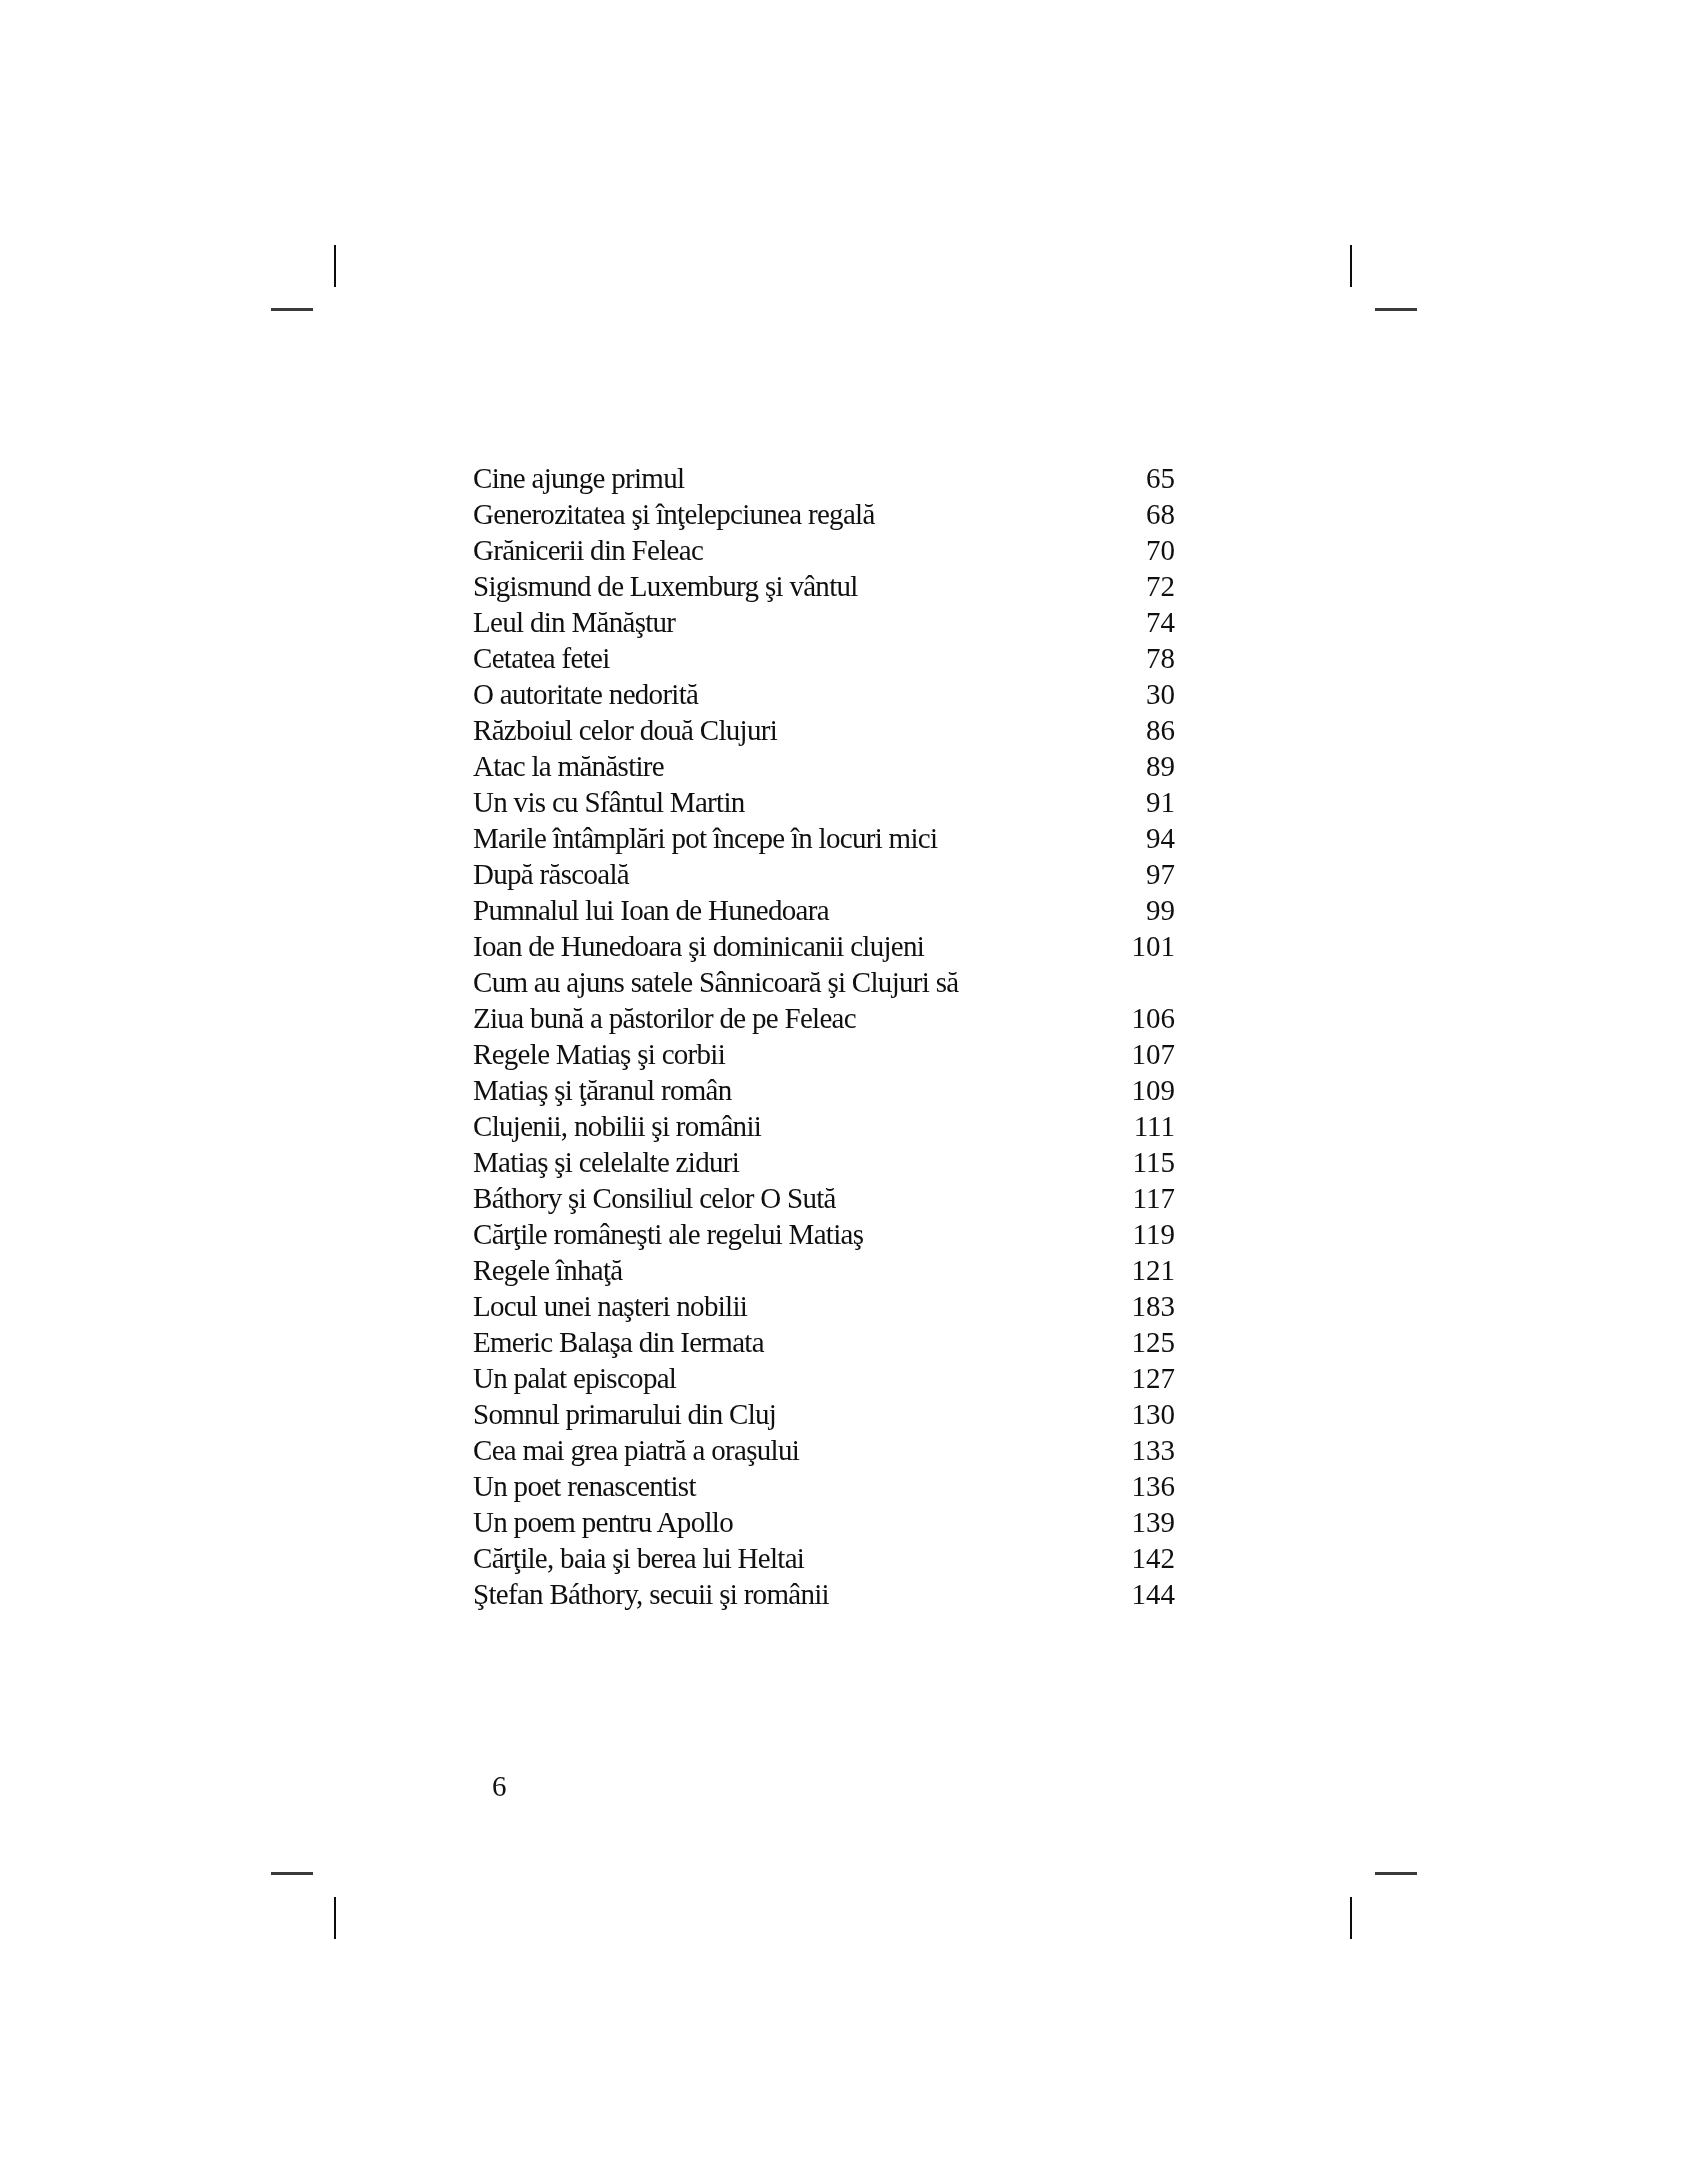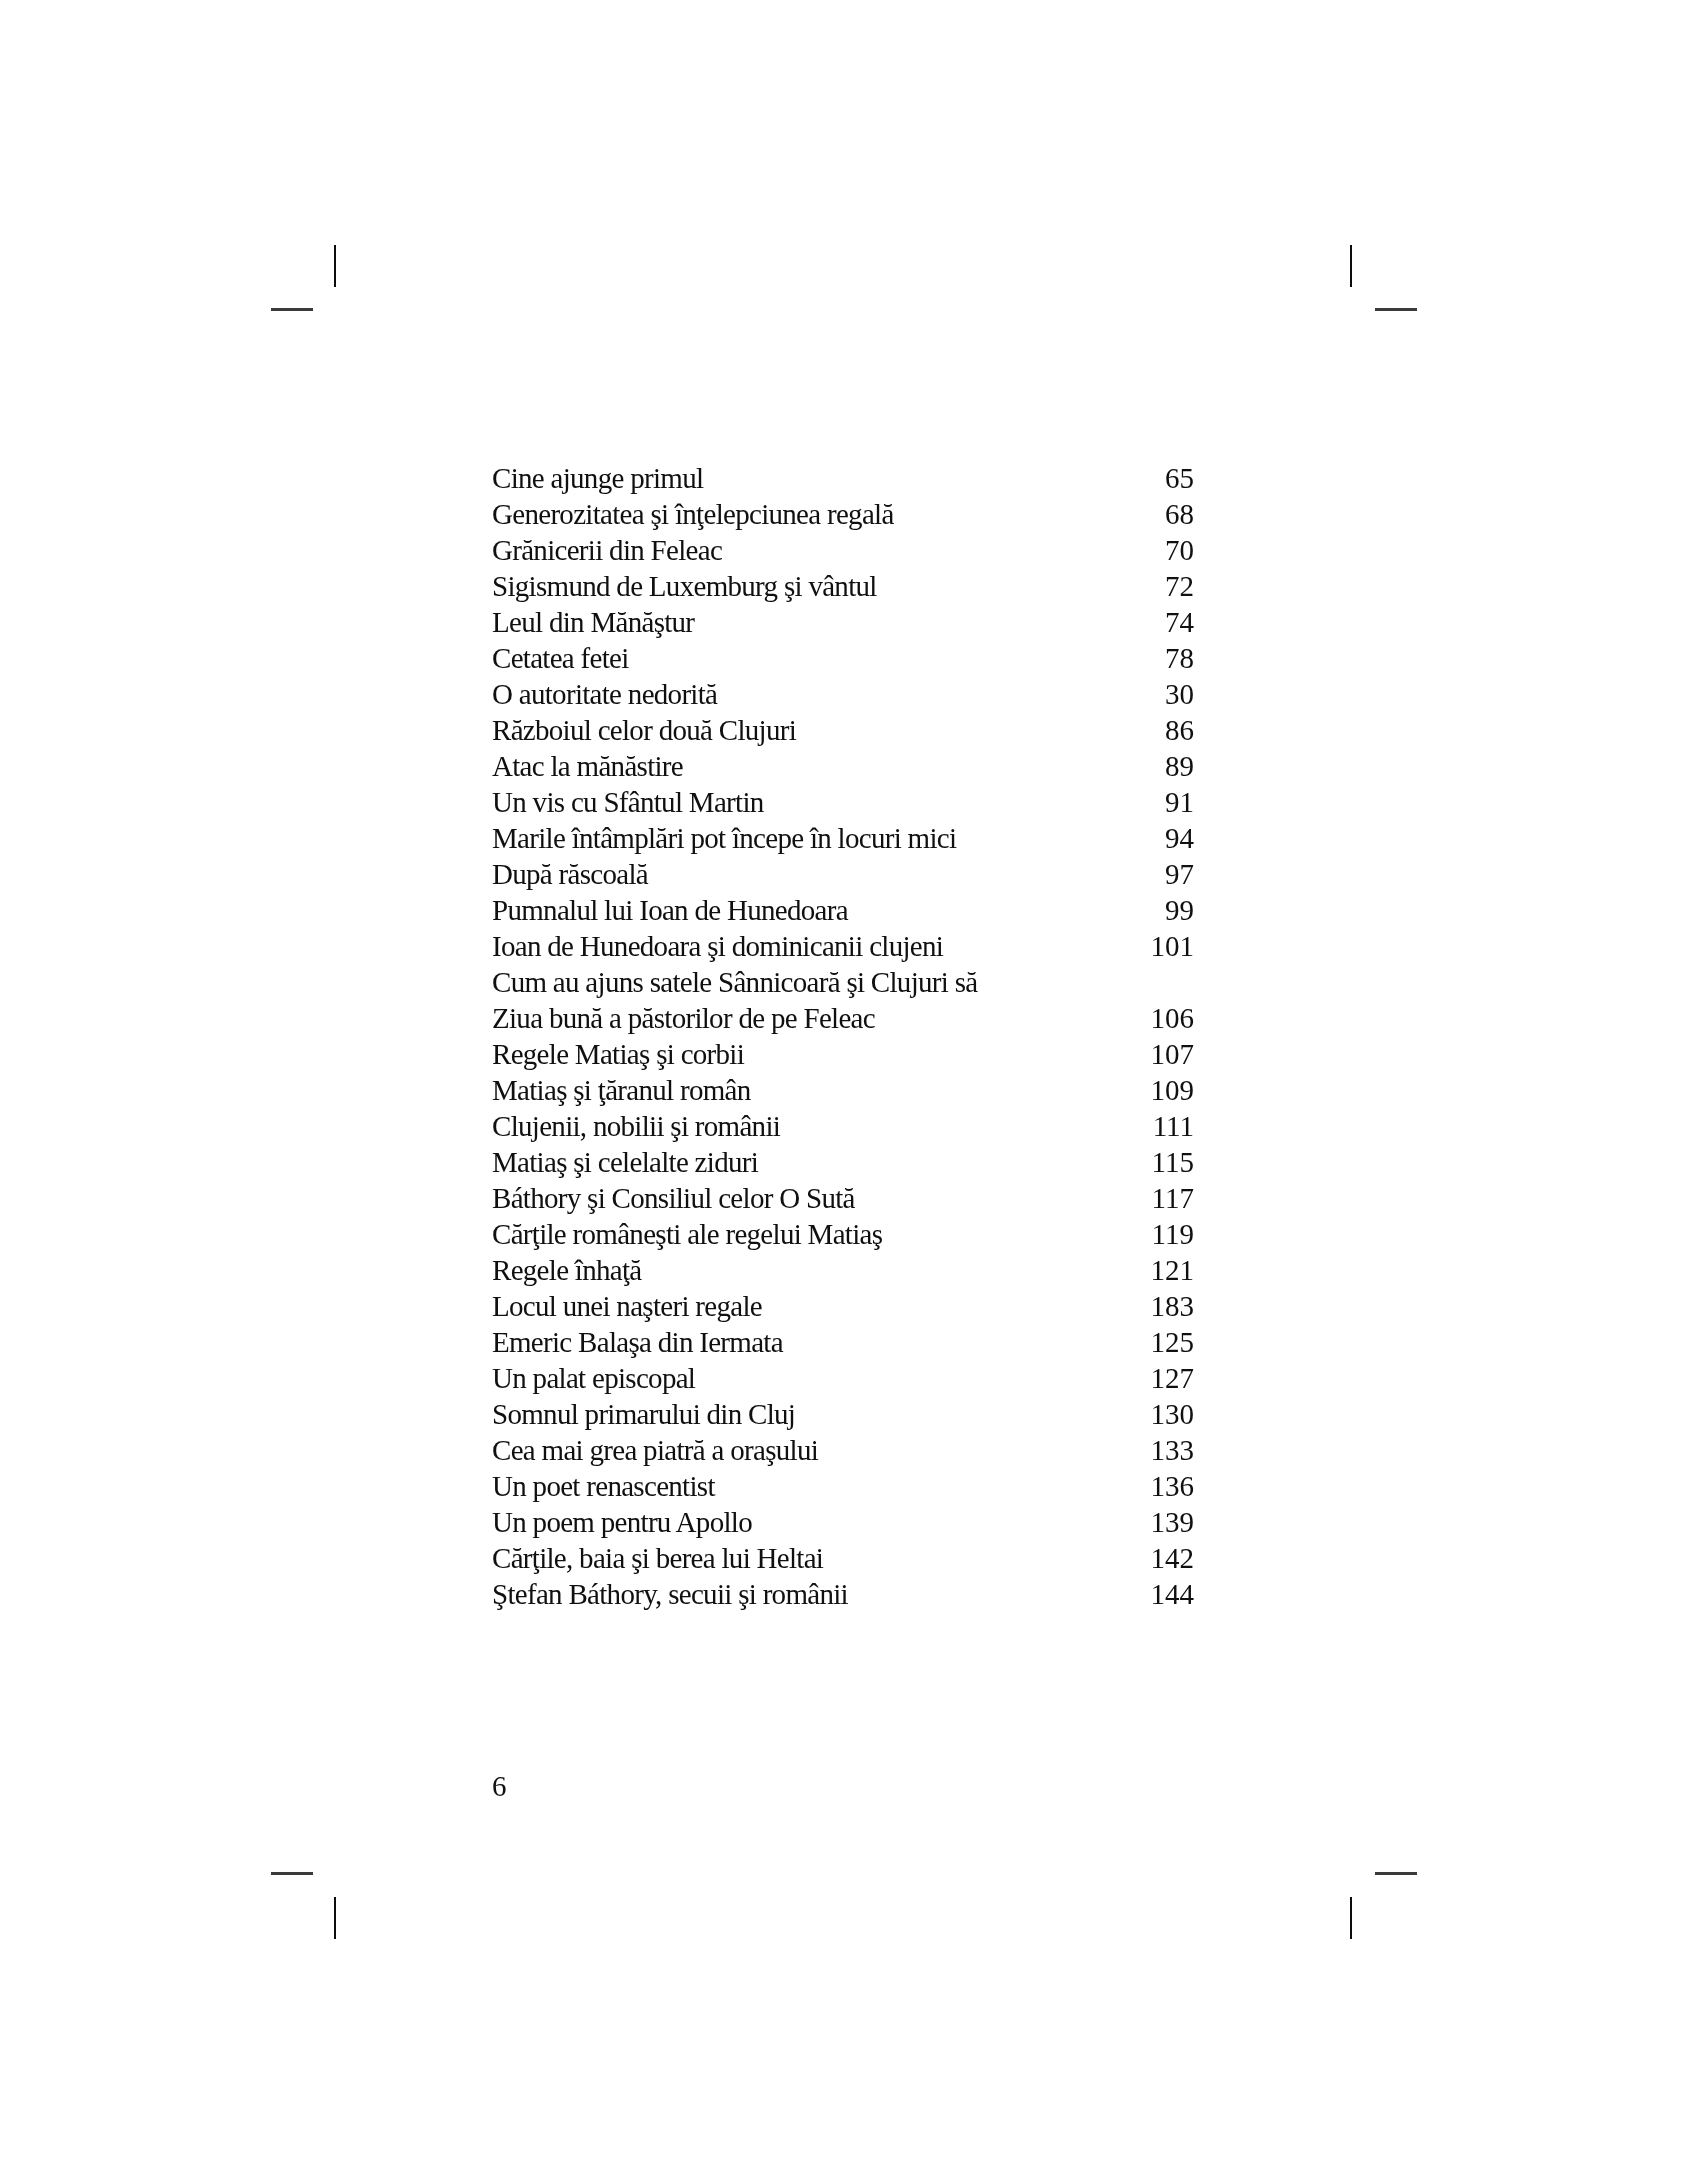--- a/index.html
+++ b/index.html
@@ -19,21 +19,21 @@
   .tl-h{left:271px;top:308px;}
   .tr-v{left:1350px;top:245px;}
   .tr-h{left:1375px;top:308px;}
   .bl-h{left:271px;top:1872px;}
   .bl-v{left:334px;top:1897px;}
   .br-h{left:1375px;top:1872px;}
   .br-v{left:1350px;top:1897px;}
   
   .toc{
     position:absolute;
-    left:492px;top:460px;
+    left:473px;top:460px;
     width:702px;
     font-size:29px;
     line-height:36px;
     letter-spacing:-0.7px;
   }
   .toc-row{
     display:flex;
     justify-content:space-between;
     align-items:baseline;
     white-space:nowrap;
@@ -154,21 +154,21 @@
       </div>
       <div class="toc-row">
         <span class="toc-title">Cărţile româneşti ale regelui Matiaş</span>
         <span class="toc-page">119</span>
       </div>
       <div class="toc-row">
         <span class="toc-title">Regele înhaţă</span>
         <span class="toc-page">121</span>
       </div>
       <div class="toc-row">
-        <span class="toc-title">Locul unei naşteri regale</span>
+        <span class="toc-title">Locul unei naşteri nobilii</span>
         <span class="toc-page">183</span>
       </div>
       <div class="toc-row">
         <span class="toc-title">Emeric Balaşa din Iermata</span>
         <span class="toc-page">125</span>
       </div>
       <div class="toc-row">
         <span class="toc-title">Un palat episcopal</span>
         <span class="toc-page">127</span>
       </div>

